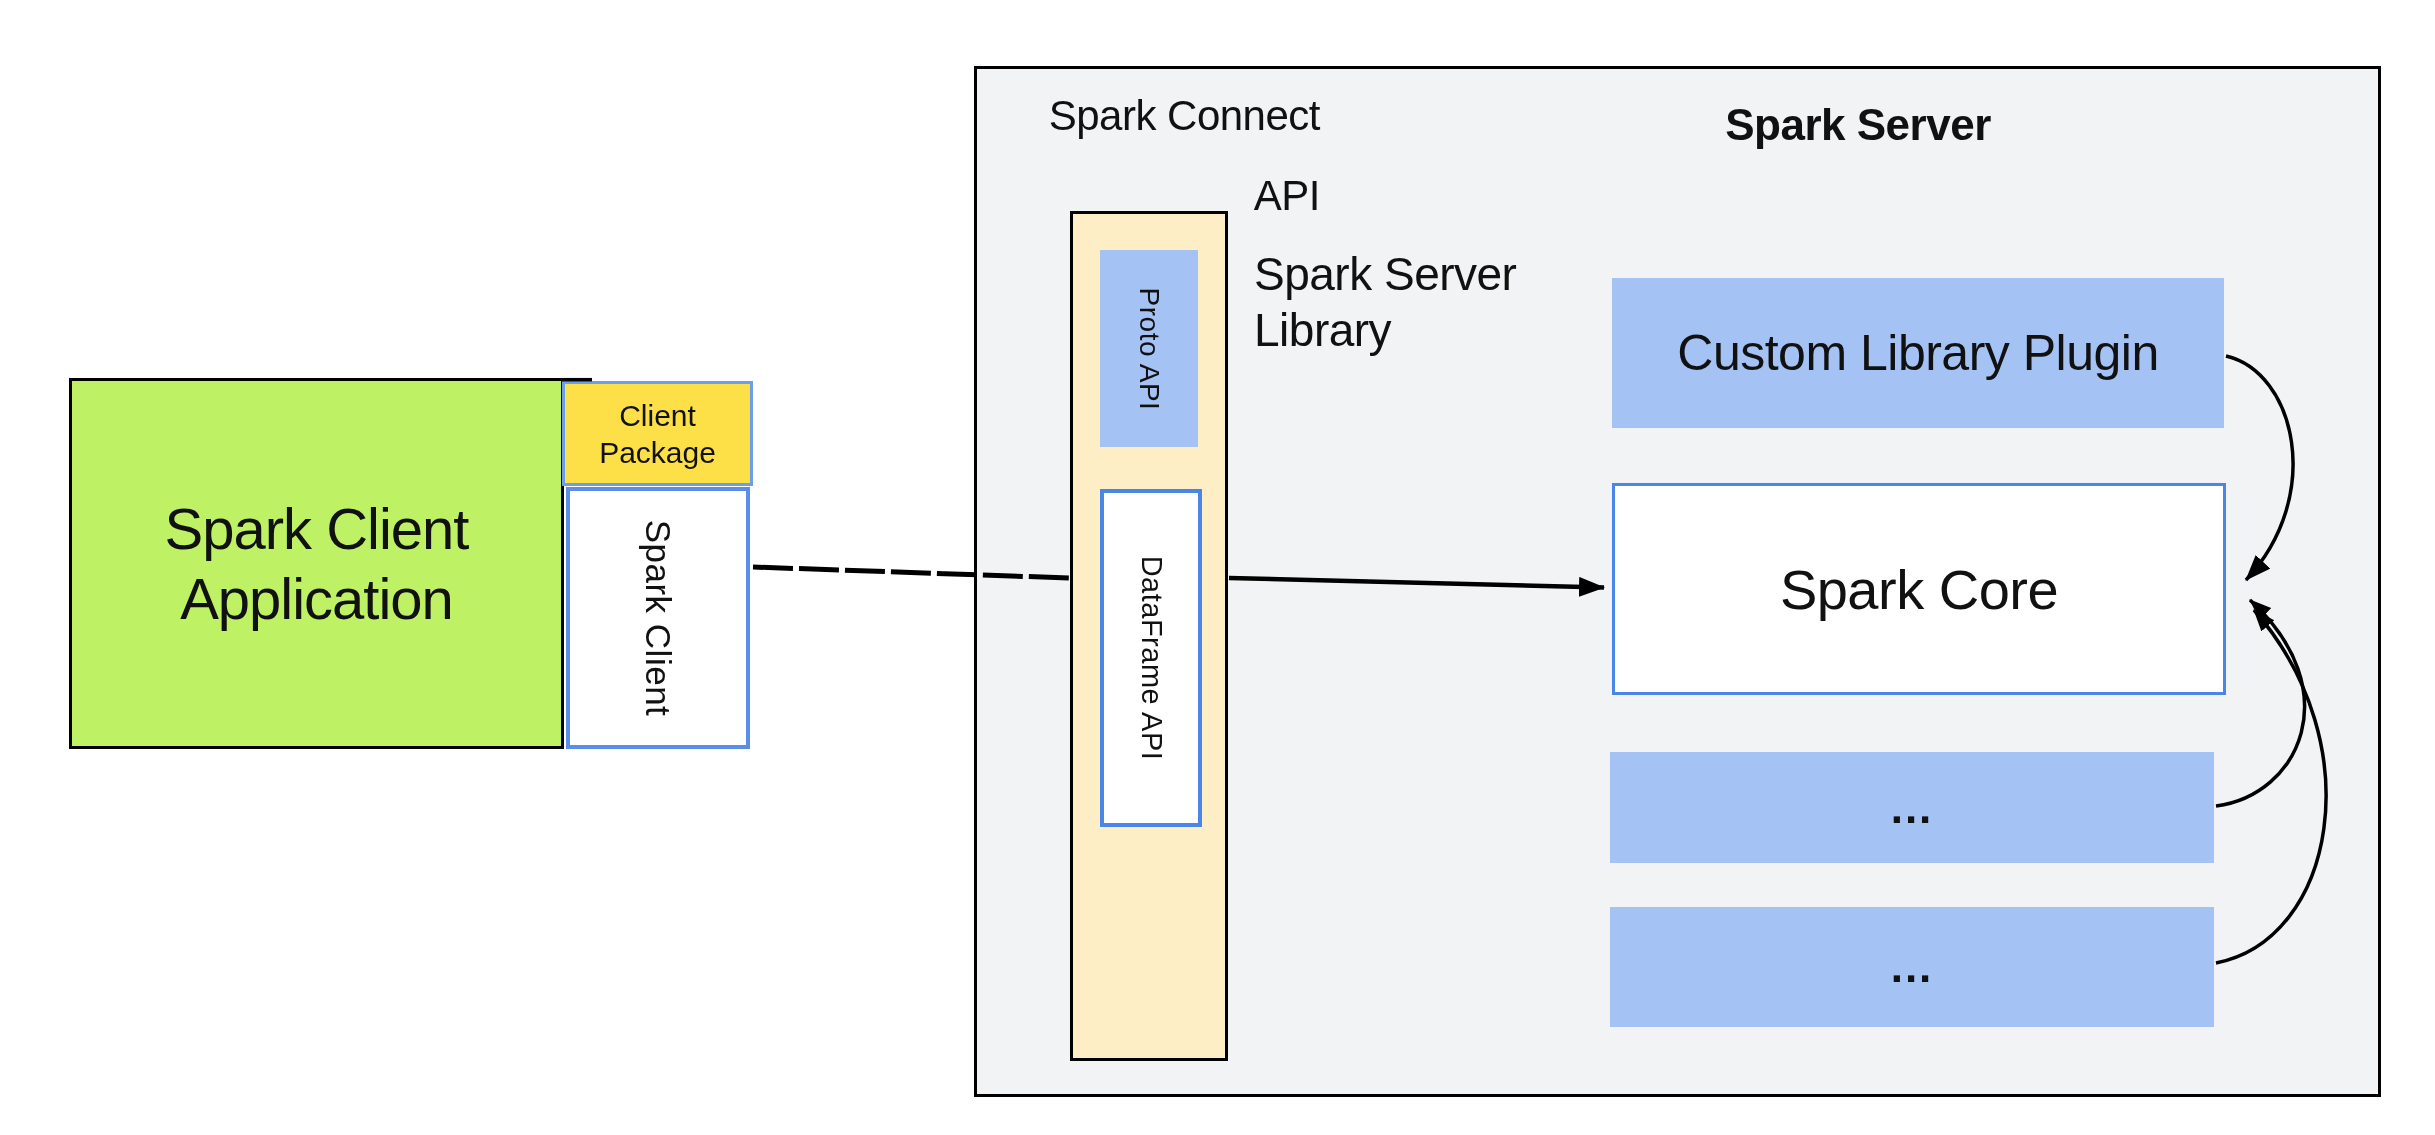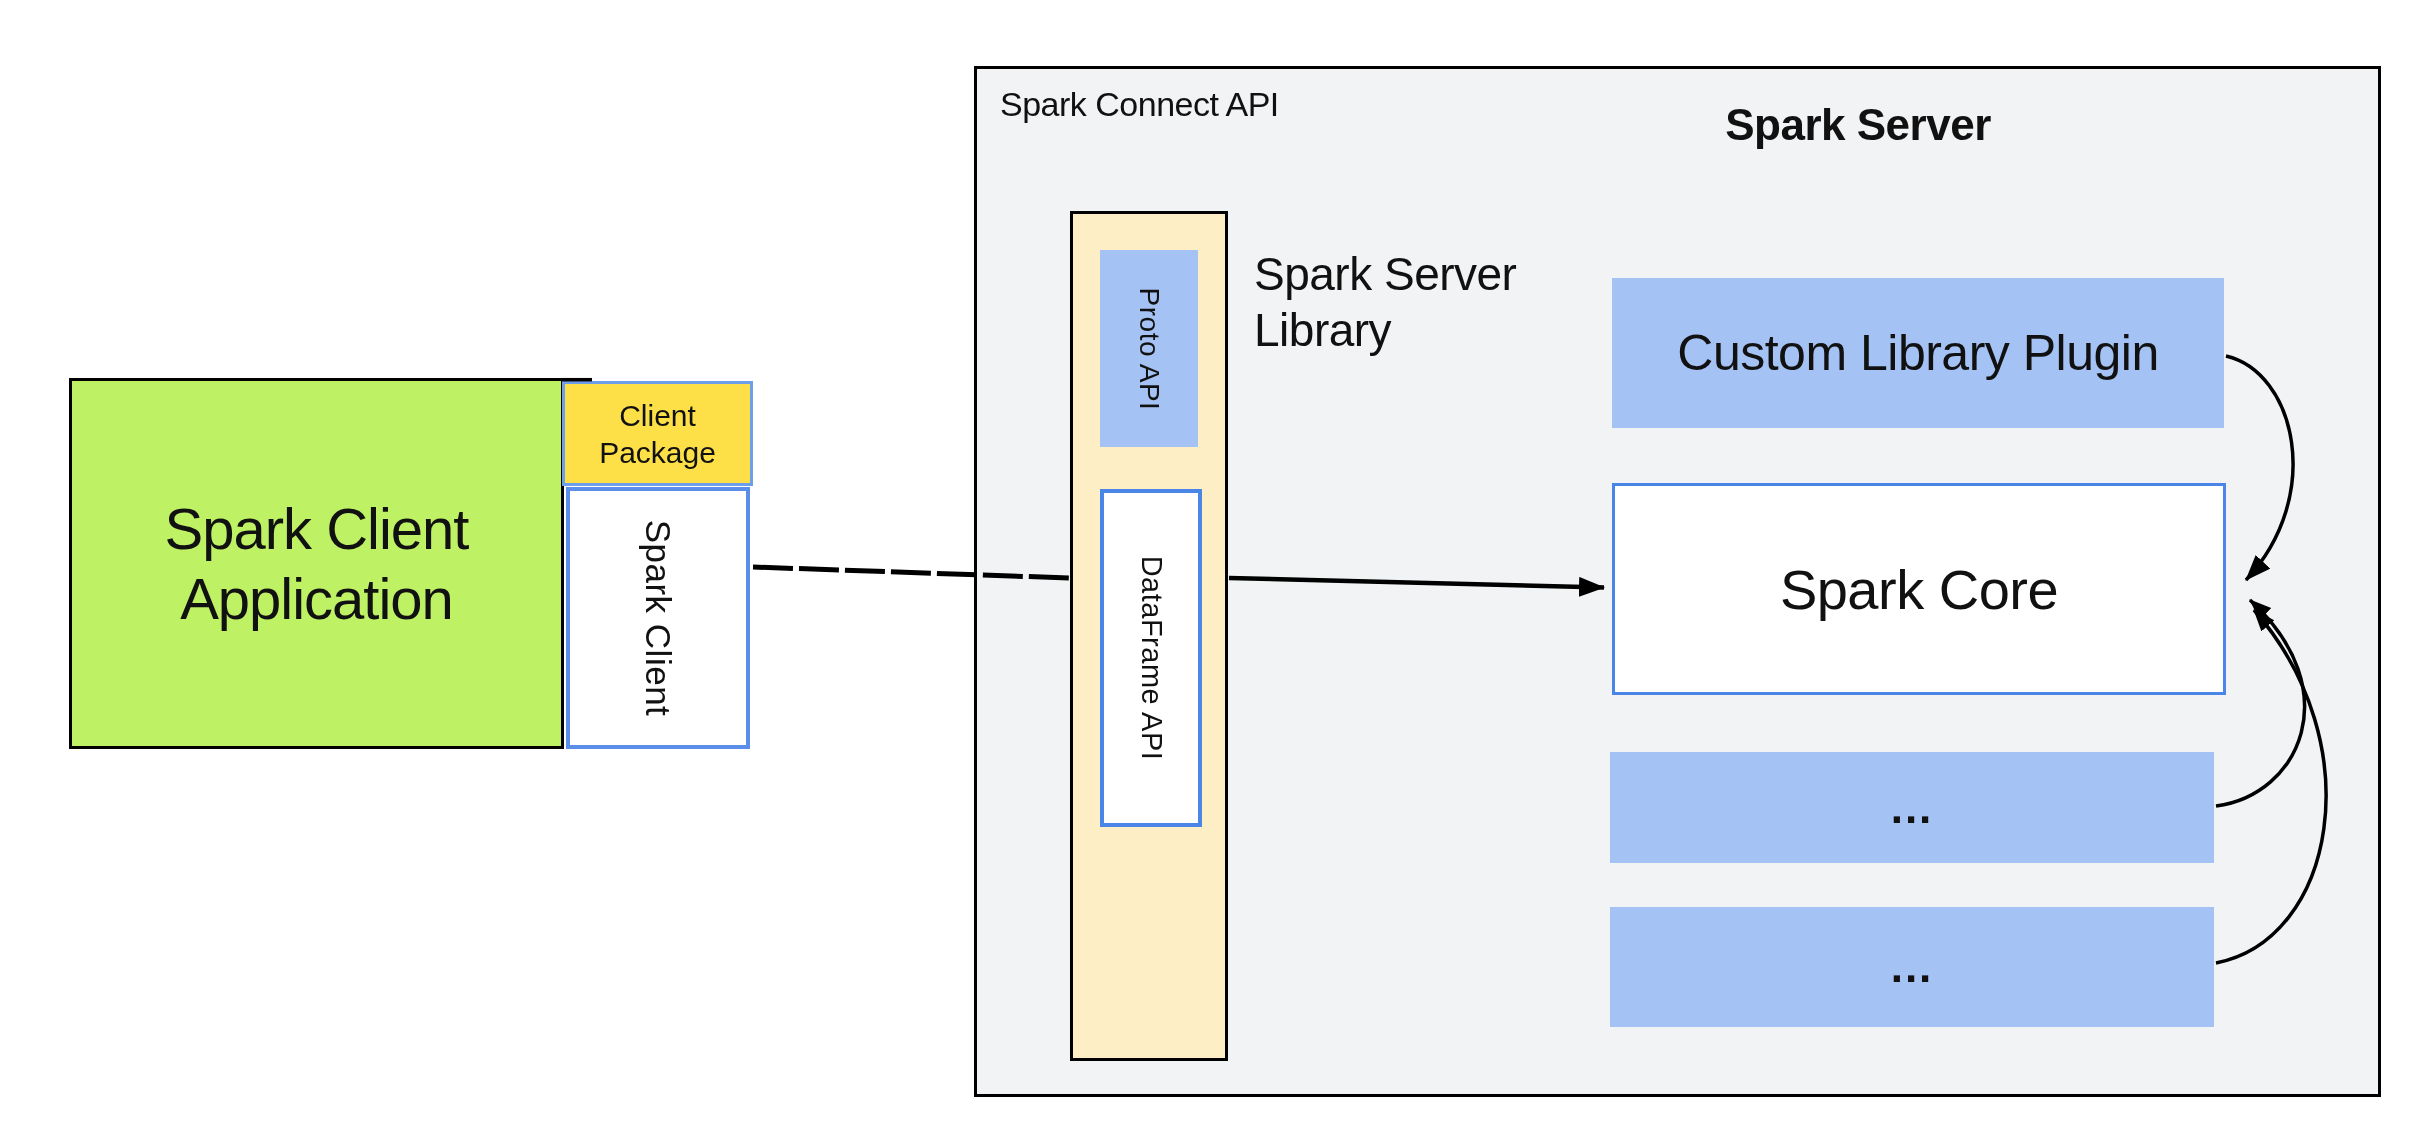--- a/index.html
+++ b/index.html
@@ -25,22 +25,22 @@
     left:566px;top:487px;width:184px;height:262px;
     background:#fff;border:4px solid #5b8ee9;
   }
 
   
   .gray-panel{
     left:974px;top:66px;width:1407px;height:1031px;
     background:#f1f3f4;border:3.5px solid #000;
   }
   .connect-title{
-    left:1000px;top:76px;width:320px;text-align:left;
-    font-size:34px;line-height:56px;letter-spacing:-0.5px;
+    left:1000px;top:76px;width:320px;text-align:right;
+    font-size:42px;line-height:80px;letter-spacing:-0.5px;
   }
   .server-title{
     left:1658px;top:100px;width:400px;text-align:center;
     font-size:44px;line-height:50px;font-weight:bold;letter-spacing:-0.5px;
   }
   .server-lib-label{
     left:1254px;top:246px;width:300px;text-align:left;
     font-size:46px;line-height:56px;letter-spacing:-0.5px;
   }
 

